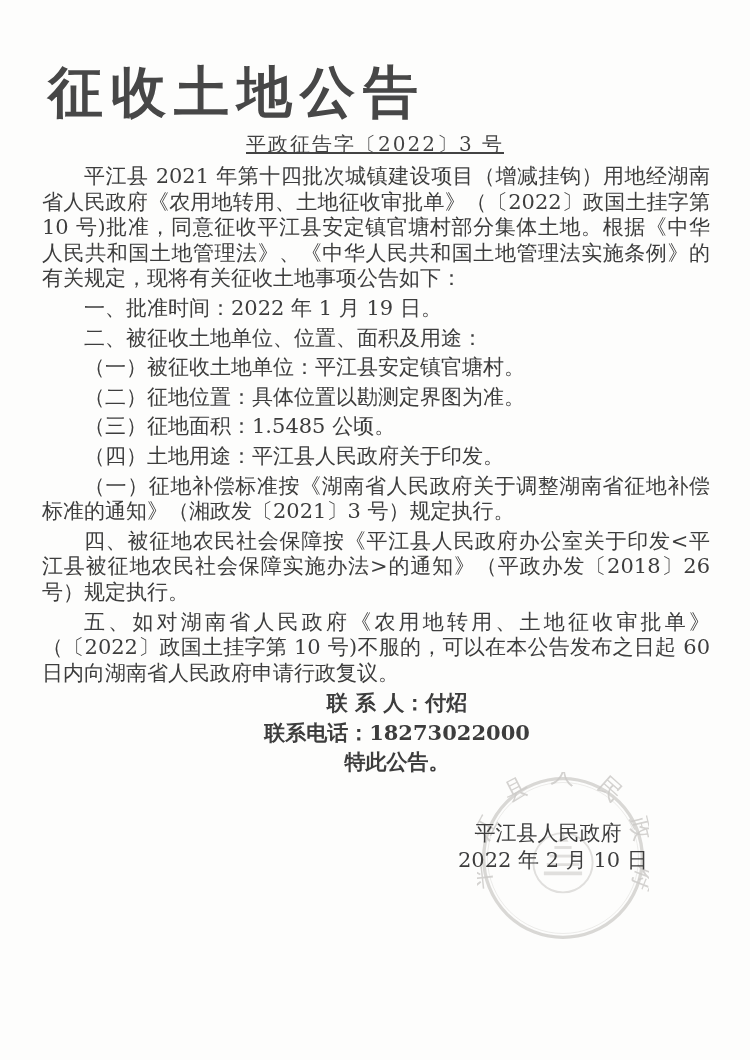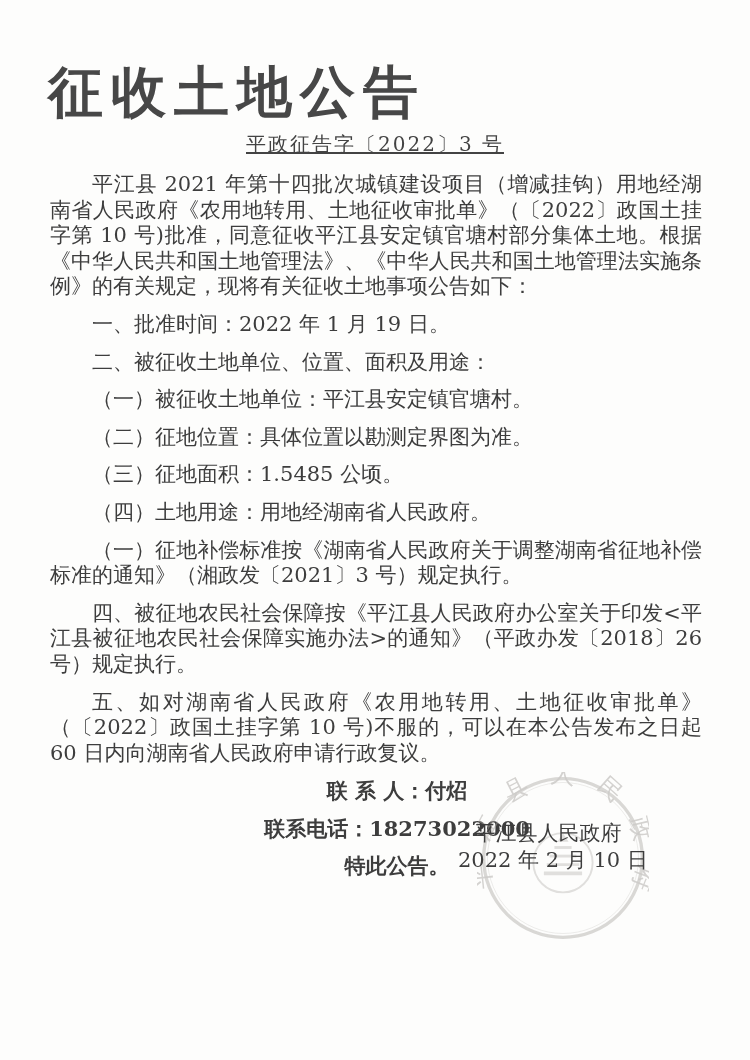--- a/index.html
+++ b/index.html
@@ -46,21 +46,21 @@
     position: absolute;
     top: 160px;
     left: 38px;
     width: 676px;
     font-size: 21px;
     line-height: 25.6px;
     text-align: justify;
     color: #3d3d3d;
   }
   .doc-body p {
-    margin: 12px;
+    margin: 4px;
     text-indent: 2em;
   }
   .contact-line {
     text-align: center;
     font-weight: bold;
   }
   .signature-block {
     position: absolute;
     top: 820px;
     left: 458px;
@@ -93,21 +93,21 @@
 
   <div class="doc-number">平政征告字〔2022〕3 号</div>
 
   <div class="doc-body">
     <p>平江县 2021 年第十四批次城镇建设项目（增减挂钩）用地经湖南省人民政府《农用地转用、土地征收审批单》（〔2022〕政国土挂字第 10 号)批准，同意征收平江县安定镇官塘村部分集体土地。根据《中华人民共和国土地管理法》、《中华人民共和国土地管理法实施条例》的有关规定，现将有关征收土地事项公告如下：</p>
     <p>一、批准时间：2022 年 1 月 19 日。</p>
     <p>二、被征收土地单位、位置、面积及用途：</p>
     <p>（一）被征收土地单位：平江县安定镇官塘村。</p>
     <p>（二）征地位置：具体位置以勘测定界图为准。</p>
     <p>（三）征地面积：1.5485 公顷。</p>
-    <p>（四）土地用途：用地经湖南省人民政府。</p>
+    <p>（四）土地用途：平江县人民政府关于印发。</p>
     <p>（一）征地补偿标准按《湖南省人民政府关于调整湖南省征地补偿标准的通知》（湘政发〔2021〕3 号）规定执行。</p>
     <p>四、被征地农民社会保障按《平江县人民政府办公室关于印发&lt;平江县被征地农民社会保障实施办法&gt;的通知》（平政办发〔2018〕26 号）规定执行。</p>
     <p>五、如对湖南省人民政府《农用地转用、土地征收审批单》（〔2022〕政国土挂字第 10 号)不服的，可以在本公告发布之日起 60 日内向湖南省人民政府申请行政复议。</p>
     <p class="contact-line"><span>联 系 人：</span><span>付炤</span></p>
     <p class="contact-line"><span>联系电话：</span><span>18273022000</span></p>
     <p class="contact-line">特此公告。</p>
   </div>
 
   <div class="signature-block">
     <div>平江县人民政府</div>

